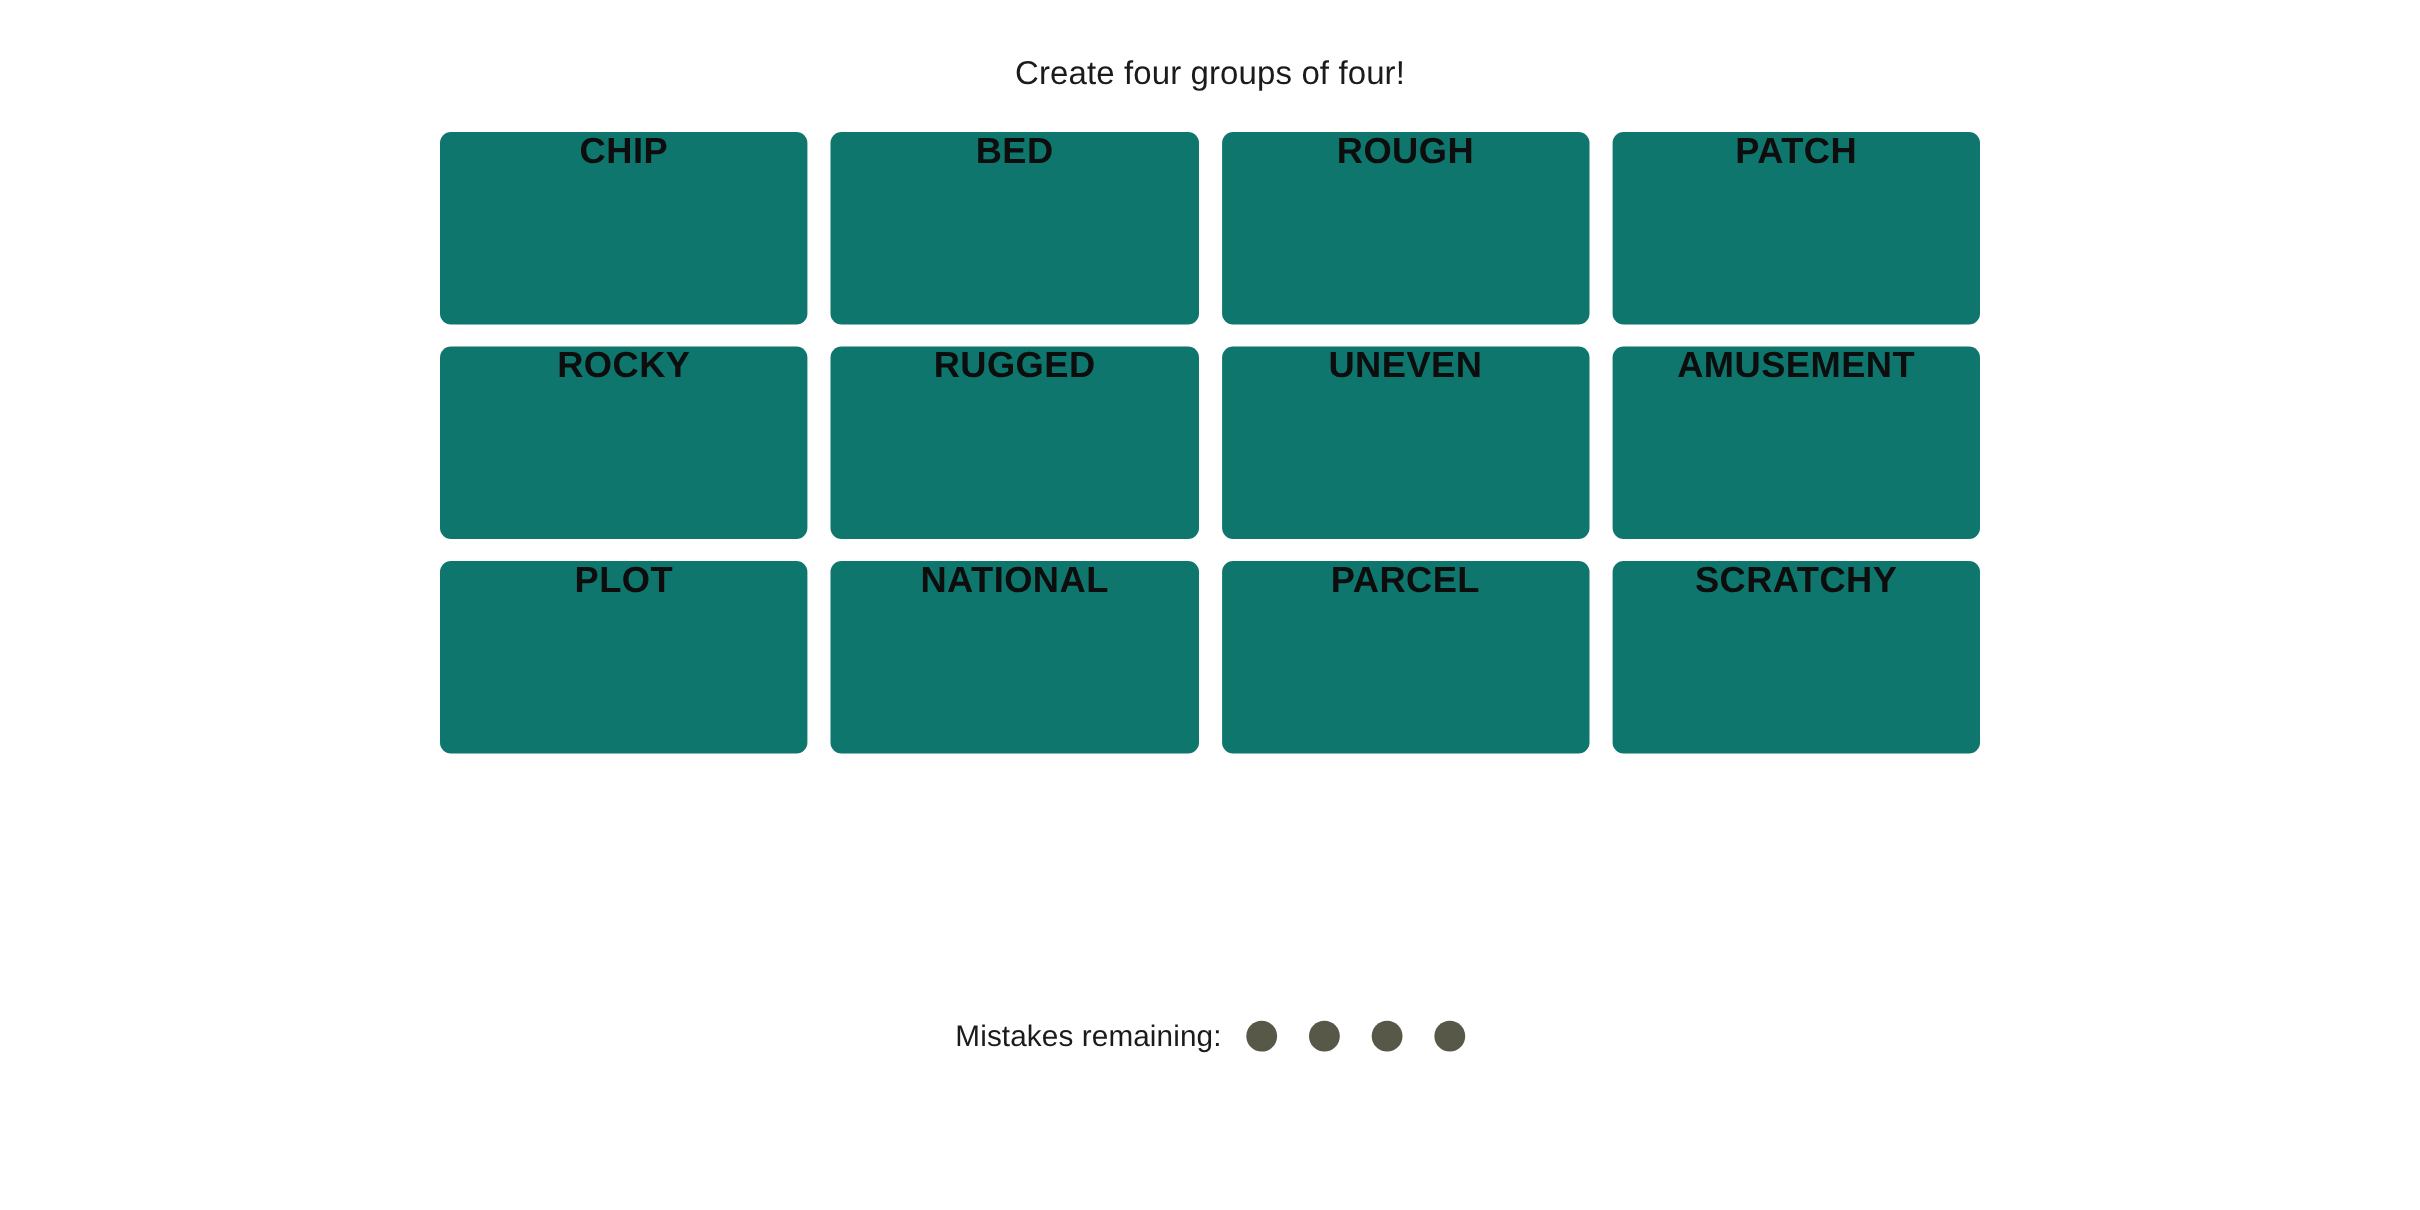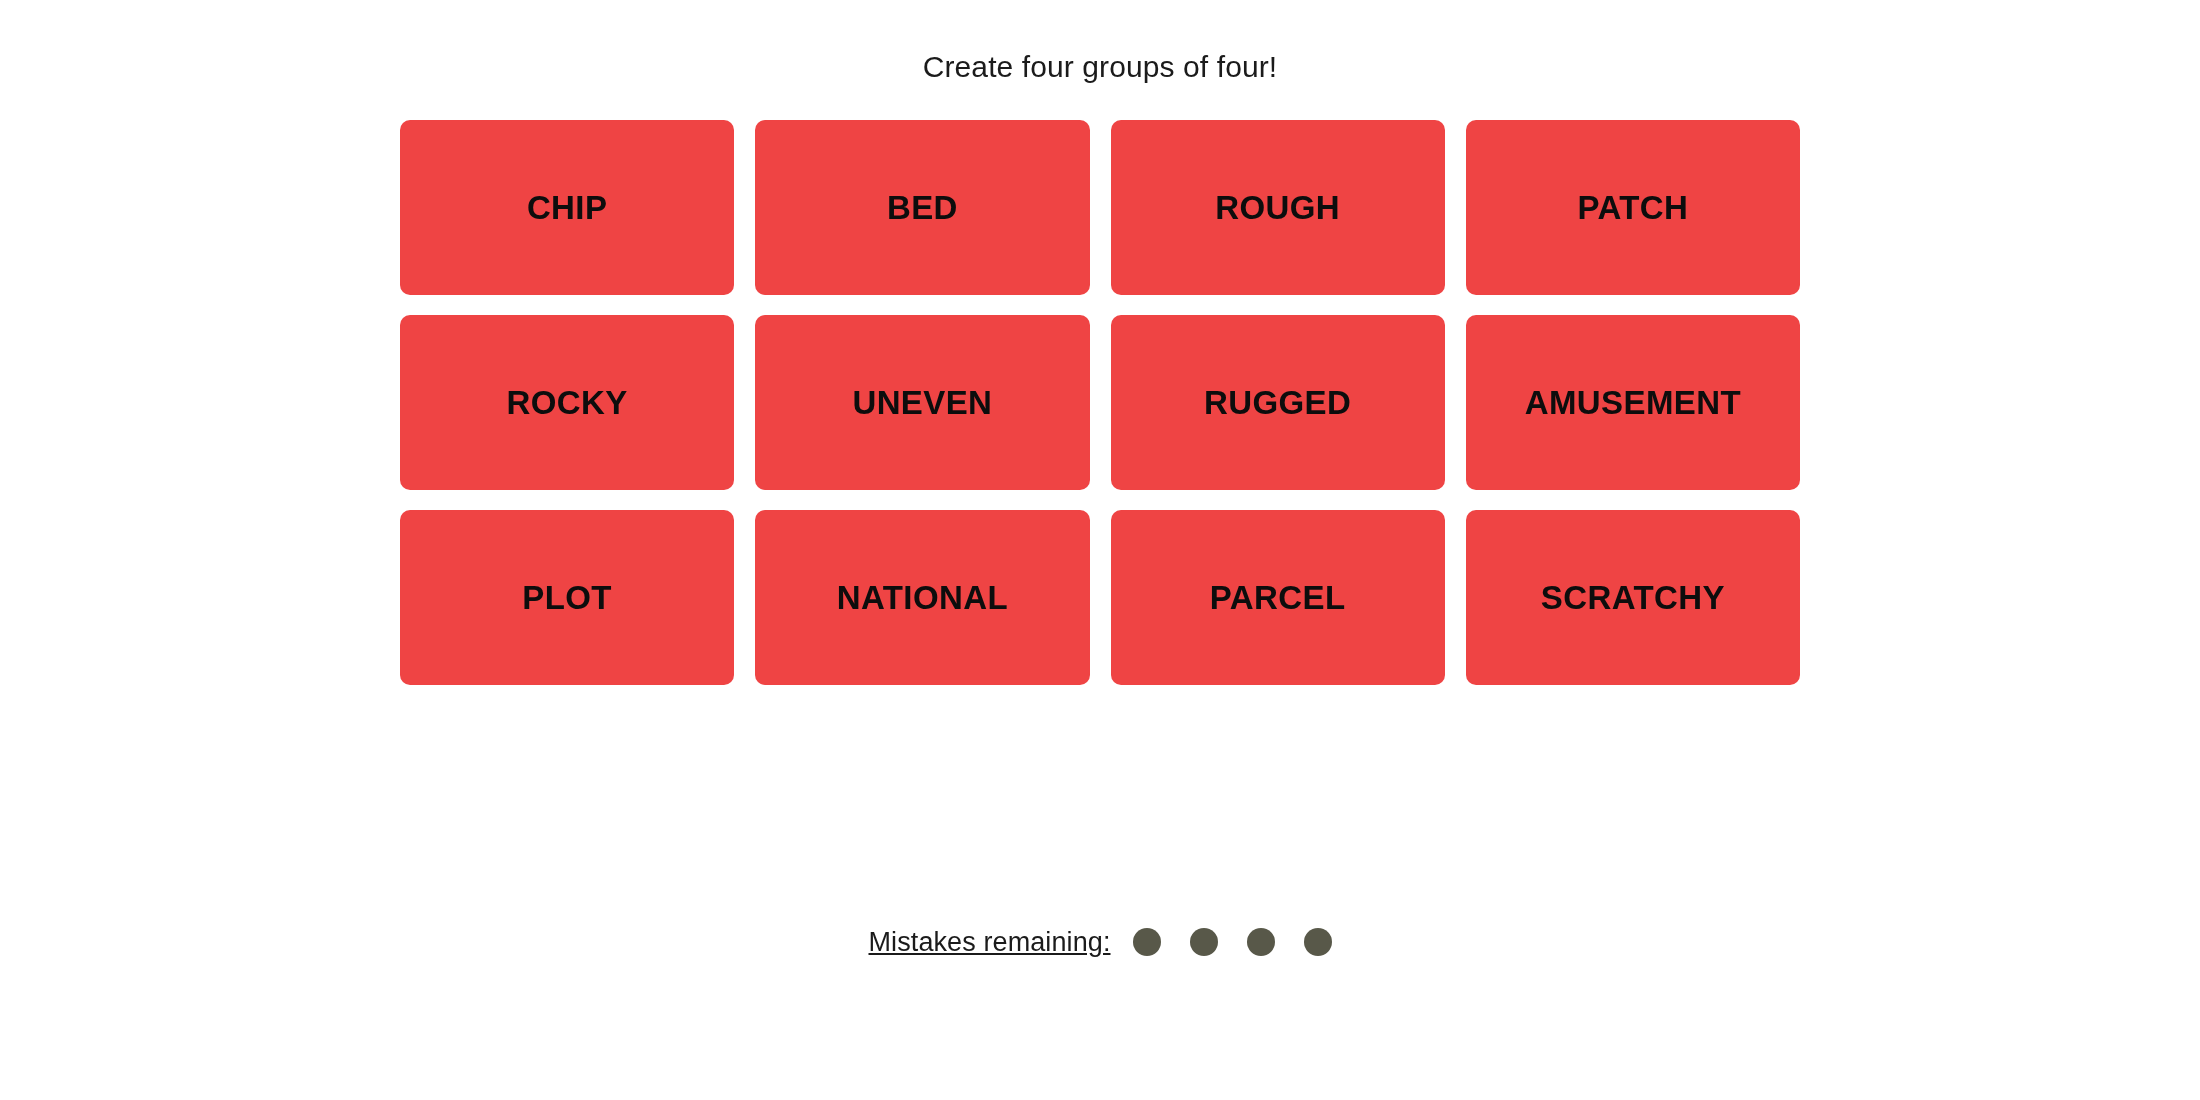--- a/index.html
+++ b/index.html
@@ -42,25 +42,25 @@
     margin-top: 34px;
     width: 1400px;
     display: grid;
     grid-template-columns: repeat(4, 1fr);
     grid-template-rows: repeat(4, 175px);
     column-gap: 21px;
     row-gap: 20px;
   }
 
   .tile {
-    background: #ef4444;
+    background: #0f766e;
     border: none;
     border-radius: 10px;
     display: flex;
-    align-items: center;
+    align-items: flex-start;
     justify-content: center;
     cursor: pointer;
     padding: 0;
     outline: none;
     -webkit-font-smoothing: antialiased;
   }
 
   .tile-label {
     font-family: "Liberation Sans", sans-serif;
     font-size: 33px;
@@ -83,21 +83,20 @@
   }
 
   .mistakes-label {
     font-size: 27px;
     color: #1b1b1b;
     font-weight: 400;
     letter-spacing: 0.1px;
     user-select: none;
     margin-right: 22px;
     line-height: 1;
-    text-decoration: underline;
   }
 
   .dots {
     display: flex;
     align-items: center;
     gap: 29px;
   }
 
   .dot {
     width: 28px;
@@ -124,24 +123,24 @@
       <button class="tile">
         <span class="tile-label">ROUGH</span>
       </button>
       <button class="tile">
         <span class="tile-label">PATCH</span>
       </button>
       <button class="tile">
         <span class="tile-label">ROCKY</span>
       </button>
       <button class="tile">
-        <span class="tile-label">UNEVEN</span>
+        <span class="tile-label">RUGGED</span>
       </button>
       <button class="tile">
-        <span class="tile-label">RUGGED</span>
+        <span class="tile-label">UNEVEN</span>
       </button>
       <button class="tile">
         <span class="tile-label">AMUSEMENT</span>
       </button>
       <button class="tile">
         <span class="tile-label">PLOT</span>
       </button>
       <button class="tile">
         <span class="tile-label">NATIONAL</span>
       </button>

